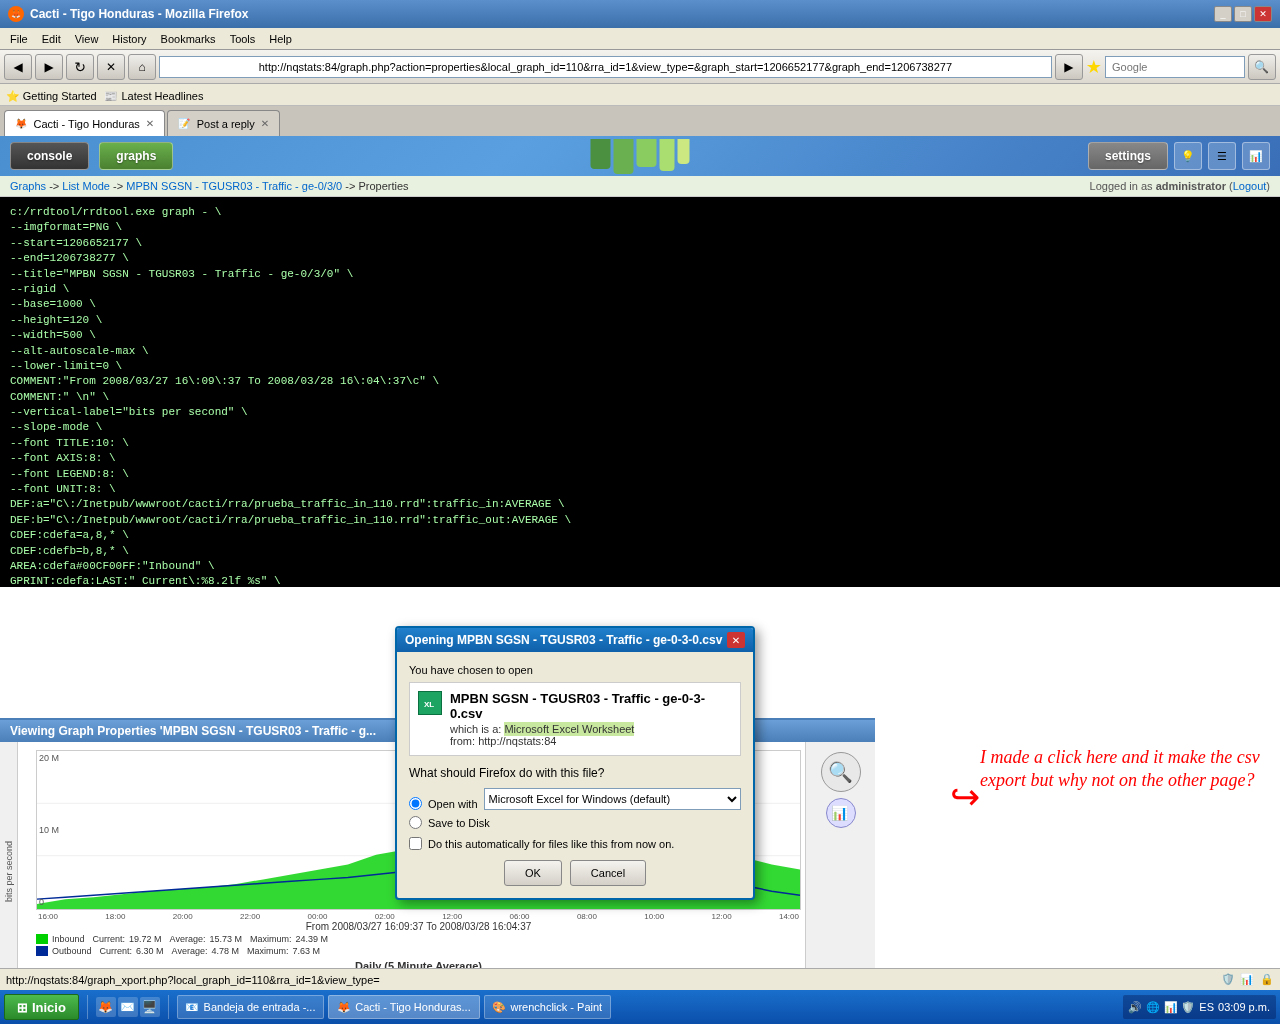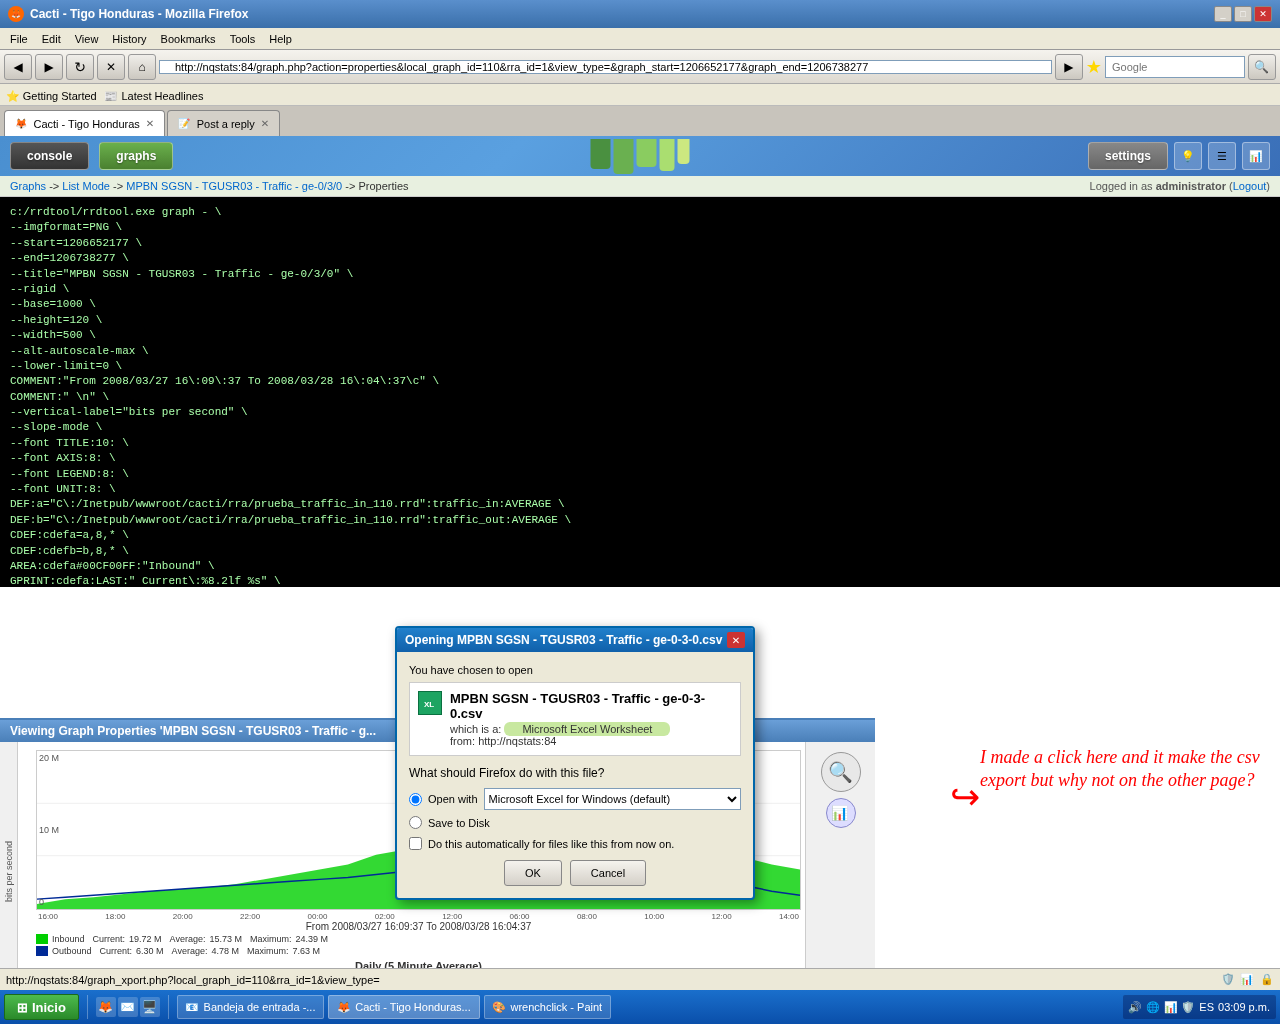--- a/index.html
+++ b/index.html
@@ -13,21 +13,21 @@
     .ff-window-controls { display: flex; gap: 2px; }
     .ff-btn { width: 18px; height: 16px; border: 1px solid #888; border-radius: 2px; display: flex; align-items: center; justify-content: center; font-size: 9px; cursor: pointer; background: #d4d0c8; }
 
     
     .ff-menubar { background: #ece9d8; padding: 2px 4px; display: flex; gap: 2px; height: 22px; align-items: center; border-bottom: 1px solid #999; }
     .ff-menu-item { padding: 2px 6px; font-size: 11px; cursor: pointer; border-radius: 2px; }
 
     
     .ff-toolbar { background: linear-gradient(to bottom, #f5f3ee, #ddd9d0); padding: 3px 4px; display: flex; align-items: center; gap: 3px; height: 34px; border-bottom: 1px solid #aaa; }
     .ff-nav-btn { width: 28px; height: 26px; background: linear-gradient(to bottom, #f0eeea, #ccc8c0); border: 1px solid #999; border-radius: 3px; cursor: pointer; display: flex; align-items: center; justify-content: center; font-size: 12px; }
-    .ff-address-bar { flex: 1; height: 14px; border: 1px solid #7f9db9; padding: 2px 15px; font-size: 11px; background: white; }
+    .ff-address-bar { flex: 1; height: 22px; border: 1px solid #7f9db9; padding: 2px 15px; font-size: 11px; background: white; text-align: center; }
     .ff-search-box { width: 140px; height: 22px; border: 1px solid #7f9db9; padding: 2px 20px 2px 6px; font-size: 11px; }
     .ff-star { font-size: 18px; color: #ffd700; cursor: pointer; }
 
     
     .ff-bookmarks { background: #ece9d8; padding: 2px 6px; display: flex; gap: 8px; height: 22px; align-items: flex-end; border-bottom: 1px solid #bbb; font-size: 11px; }
     .ff-bookmark { cursor: pointer; color: #000; display: flex; align-items: center; gap: 3px; }
 
     
     .ff-tabs { background: #c8c4bc; padding: 3px 4px 0 4px; display: flex; gap: 2px; height: 30px; align-items: flex-end; }
     .ff-tab { height: 26px; padding: 0 10px; border: 1px solid #888; border-bottom: none; border-radius: 4px 4px 0 0; display: flex; align-items: center; gap: 6px; cursor: pointer; font-size: 11px; max-width: 230px; }
@@ -78,21 +78,21 @@
     .dialog-file-info { background: white; border: 1px solid #ccc; padding: 8px; margin-bottom: 10px; display: flex; align-items: flex-start; gap: 8px; }
     .dialog-file-icon { width: 24px; height: 24px; background: #1da462; border: 1px solid #0a7040; display: flex; align-items: center; justify-content: center; color: white; font-size: 10px; font-weight: bold; }
     .dialog-file-details { flex: 1; }
     .dialog-filename { font-weight: bold; font-size: 13px; color: #000; }
     .dialog-filetype { font-size: 11px; color: #333; margin-top: 2px; }
     .dialog-from { font-size: 11px; color: #333; }
     .dialog-question { font-size: 12px; margin-bottom: 8px; color: #000; }
     .radio-group { display: flex; flex-direction: column; gap: 6px; margin-bottom: 8px; }
     .radio-item { display: flex; align-items: center; gap: 6px; font-size: 11px; }
     .radio-item input[type=radio] { margin: 0; }
-    .open-with-row { display: flex; align-items: center; gap: 6px; }
+    .open-with-row { display: flex; align-items: flex-end; gap: 6px; }
     .app-select { height: 22px; font-size: 11px; border: 1px solid #7f9db9; background: white; flex: 1; }
     .checkbox-item { display: flex; align-items: center; gap: 6px; font-size: 11px; margin-bottom: 10px; }
     .dialog-buttons { display: flex; justify-content: center; gap: 8px; }
     .dialog-btn { padding: 4px 20px; height: 26px; border: 1px solid #888; border-radius: 3px; background: linear-gradient(to bottom, #f5f3ee, #d4d0c8); cursor: pointer; font-size: 11px; }
 
     
     .annotation { position: absolute; top: 598px; right: 30px; color: red; font-size: 20px; font-weight: bold; font-style: italic; font-family: 'Comic Sans MS', cursive, sans-serif; width: 280px; line-height: 1.3; pointer-events: none; }
   </style>
 </head>
 <body>
@@ -317,21 +317,21 @@
           <div class="dialog-file-icon">
             <svg width="20" height="20" viewBox="0 0 20 20">
               <rect x="2" y="2" width="16" height="16" fill="#1da462" rx="2"></rect>
               <text x="4" y="14" font-size="8" fill="white" font-weight="bold">XL</text>
             </svg>
           </div>
           <div class="dialog-file-details">
             <div class="dialog-filename">MPBN SGSN - TGUSR03 - Traffic - ge-0-3-0.csv</div>
             <div class="dialog-filetype">
               <span>which is a:</span>
-              <span style="background:#c8e8a0; padding:1px 18px; font-size:11px;border-radius:6px;">Microsoft Excel Worksheet</span>
+              <span style="background:#c8e8a0; padding:1px 0; font-size:11px;">Microsoft Excel Worksheet</span>
             </div>
             <div class="dialog-from">
               <span>from:</span>
               <span>http://nqstats:84</span>
             </div>
           </div>
         </div>
         <div class="dialog-question">What should Firefox do with this file?</div>
         <div class="radio-group">
           <div class="radio-item open-with-row">

